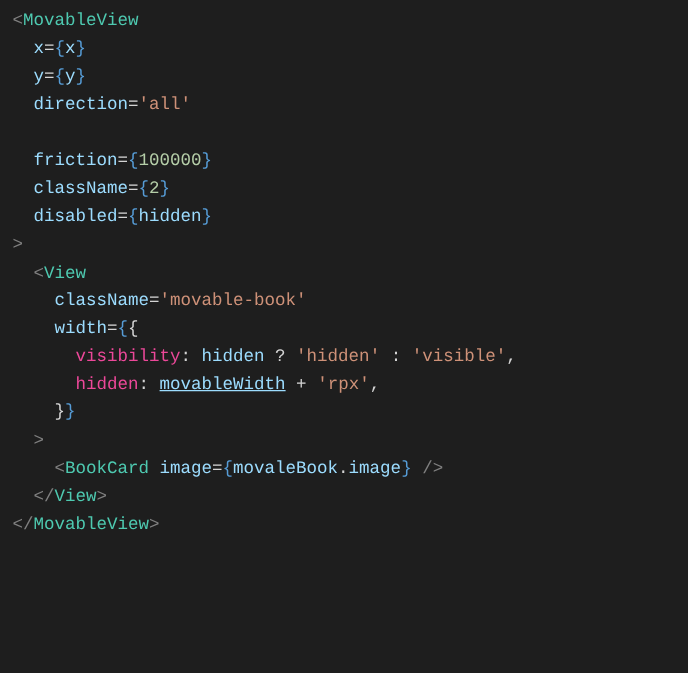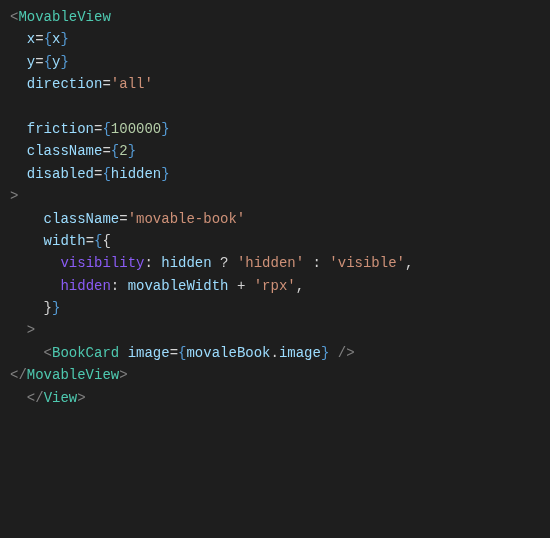--- a/index.html
+++ b/index.html
@@ -39,30 +39,31 @@
     .var {
       color: #9cdcfe;
     }
     .string {
       color: #ce9178;
     }
     .number {
       color: #b5cea8;
     }
     .prop {
-      color: #8b5cf6;
+      color: #ec4899;
     }
     .colon {
       color: #d4d4d4;
     }
     .op {
       color: #d4d4d4;
     }
     .link-var {
       color: #9cdcfe;
+      text-decoration: underline;
       text-decoration-color: #9cdcfe;
     }
     .plus {
       color: #d4d4d4;
     }
     .punct {
       color: #d4d4d4;
     }
     .curly {
       color: #d4d4d4;
@@ -74,22 +75,23 @@
 <div>
 <div class="line"><span class="bracket">&lt;</span><span class="tag-name">MovableView</span></div>
 <div class="line"><span>  </span><span class="attr-name">x</span><span class="eq">=</span><span class="brace">{</span><span class="var">x</span><span class="brace">}</span></div>
 <div class="line"><span>  </span><span class="attr-name">y</span><span class="eq">=</span><span class="brace">{</span><span class="var">y</span><span class="brace">}</span></div>
 <div class="line"><span>  </span><span class="attr-name">direction</span><span class="eq">=</span><span class="string">'all'</span></div>
 <div class="line"><span>  </span></div>
 <div class="line"><span>  </span><span class="attr-name">friction</span><span class="eq">=</span><span class="brace">{</span><span class="number">100000</span><span class="brace">}</span></div>
 <div class="line"><span>  </span><span class="attr-name">className</span><span class="eq">=</span><span class="brace">{</span><span class="number">2</span><span class="brace">}</span></div>
 <div class="line"><span>  </span><span class="attr-name">disabled</span><span class="eq">=</span><span class="brace">{</span><span class="var">hidden</span><span class="brace">}</span></div>
 <div class="line"><span class="bracket">&gt;</span></div>
+<div class="line"><span>  </span><span class="bracket">&lt;</span><span class="tag-name">View</span></div>
 <div class="line"><span>    </span><span class="attr-name">className</span><span class="eq">=</span><span class="string">'movable-book'</span></div>
 <div class="line"><span>    </span><span class="attr-name">width</span><span class="eq">=</span><span class="brace">{</span><span class="curly">{</span></div>
 <div class="line"><span>      </span><span class="prop">visibility</span><span class="colon">: </span><span class="var">hidden</span><span class="op"> ? </span><span class="string">'hidden'</span><span class="op"> : </span><span class="string">'visible'</span><span class="punct">,</span></div>
 <div class="line"><span>      </span><span class="prop">hidden</span><span class="colon">: </span><span class="link-var">movableWidth</span><span class="plus"> + </span><span class="string">'rpx'</span><span class="punct">,</span></div>
 <div class="line"><span>    </span><span class="curly">}</span><span class="brace">}</span></div>
 <div class="line"><span>  </span><span class="bracket">&gt;</span></div>
 <div class="line"><span>    </span><span class="bracket">&lt;</span><span class="tag-name">BookCard</span><span> </span><span class="attr-name">image</span><span class="eq">=</span><span class="brace">{</span><span class="var">movaleBook</span><span class="punct">.</span><span class="var">image</span><span class="brace">}</span><span> </span><span class="bracket">/</span><span class="bracket">&gt;</span></div>
+<div class="line"><span>  </span><span class="bracket">&lt;</span><span class="bracket">/</span><span class="tag-name">View</span><span class="bracket">&gt;</span></div>
 <div class="line"><span class="bracket">&lt;</span><span class="bracket">/</span><span class="tag-name">MovableView</span><span class="bracket">&gt;</span></div>
-<div class="line"><span>  </span><span class="bracket">&lt;</span><span class="bracket">/</span><span class="tag-name">View</span><span class="bracket">&gt;</span></div>
 </div>
 
 </body></html>

